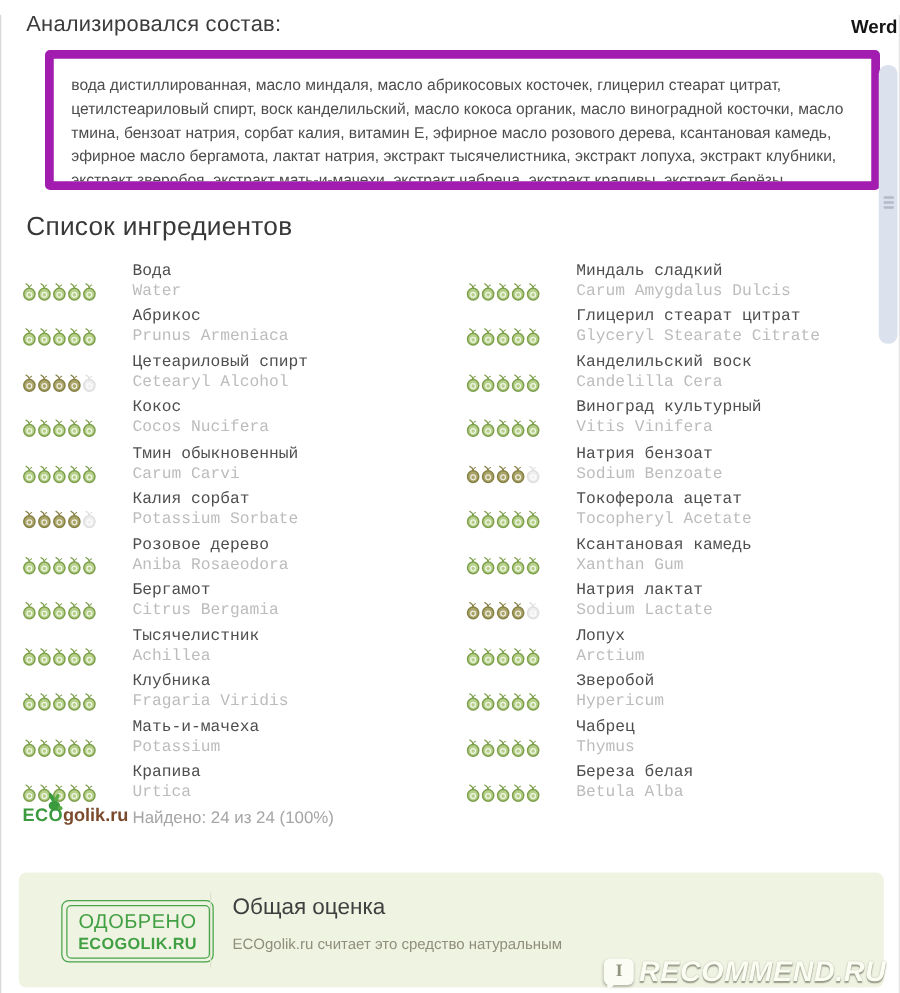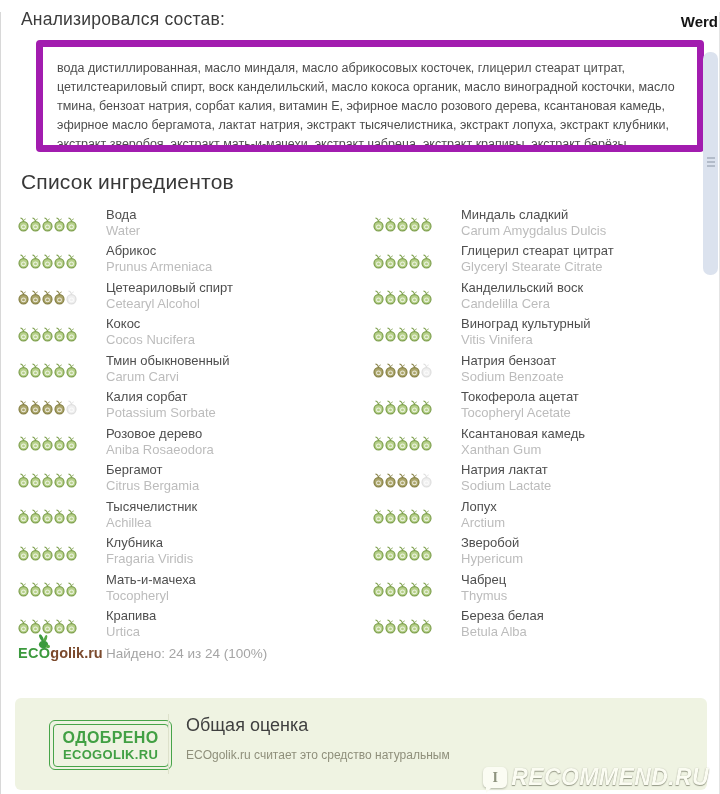--- a/index.html
+++ b/index.html
@@ -26,21 +26,21 @@
   .composition-text {
     font-size:12.5px; line-height:19px; color:#4d4d4d;
   }
   .section-title {
     position:absolute; left:20px; top:158px;
     font-size:21px; color:#383838; letter-spacing:.2px;
   }
   .ing-col { position:absolute; top:192px; width:345px; }
   .ing-col.c1 { left:17px; }
   .ing-col.c2 { left:372px; }
-  .ing-row { display:flex; height:36.5px; align-items:center; cursor:pointer; }
+  .ing-row { display:flex; height:36.5px; align-items:flex-end; cursor:pointer;font-family:Liberation Mono, monospace; }
   .rating { width:88px; display:flex; gap:1px; padding-top:5px; flex:none; }
   .drop { display:block; }
   .drop.g ellipse.body { fill:#b6d089; stroke:#7d9f4c; }
   .drop.g path.stem   { stroke:#7d9f4c; }
   .drop.o ellipse.body { fill:#aba56a; stroke:#868045; }
   .drop.o path.stem   { stroke:#868045; }
   .drop.f ellipse.body { fill:#efefef; stroke:#dedede; }
   .drop.f path.stem   { stroke:#dedede; }
   .drop circle.ring { fill:none; stroke:#ffffff; stroke-width:1.1; opacity:.8; }
   .names { padding-top:1px; }
@@ -56,21 +56,21 @@
     position:absolute; left:14px; top:686px; width:692px; height:92px;
     background:#eff3e2; border-radius:6px;
   }
   .stamp {
     position:absolute; left:34px; top:22px;
     border:1.5px solid #47a449; border-radius:6px; padding:2.5px; background:transparent;
   }
   .stamp-inner {
     border:1.5px solid #47a449; border-radius:4px; padding:4px 9px; text-align:center;
   }
-  .stamp-l1 { font-size:16px; font-weight:bold; color:#42a044; letter-spacing:.4px; line-height:18px; }
+  .stamp-l1 { font-size:16px; font-weight:normal; color:#42a044; letter-spacing:.4px; line-height:18px; }
   .stamp-l2 { font-size:13px; font-weight:bold; color:#42a044; letter-spacing:.3px; line-height:15px; }
   .v-divider { position:absolute; left:153px; top:16px; width:1px; height:60px; background:#dde1cb; }
   .overall-title { position:absolute; left:171px; top:17px; font-size:18px; color:#3f3f3f; }
   .overall-text  { position:absolute; left:171px; top:50px; font-size:12px; color:#8f8f7b;text-align:right; }
   .watermark {
     position:absolute; right:10px; top:752px; display:flex; align-items:center; gap:4px;
   }
   .wm-bubble {
     position:relative; width:24px; height:21px; background:#fbfcf3; border-radius:5px;
     box-shadow:0 1px 2px rgba(130,134,118,.55);
@@ -516,21 +516,21 @@
           </svg>
           <svg class="drop g" width="11" height="15" viewBox="0 0 12 16">
             <path class="stem" d="M6 4.4 C5.6 2.7 4.5 1.5 3.1 1" fill="none" stroke-width="1.2" stroke-linecap="round"></path>
             <path class="stem" d="M6 4.4 C6.2 3.2 7 2.3 8 2" fill="none" stroke-width="0.9" stroke-linecap="round"></path>
             <ellipse class="body" cx="6" cy="9.9" rx="4.9" ry="5.1" stroke-width="1.3"></ellipse>
             <circle class="ring" cx="6" cy="10.6" r="2.1"></circle>
           </svg>
         </div>
         <div class="names">
           <div class="nm">Мать-и-мачеха</div>
-          <div class="lt">Tocopheryl</div>
+          <div class="lt">Potassium</div>
         </div>
       </div>
       <div class="ing-row">
         <div class="rating">
           <svg class="drop g" width="11" height="15" viewBox="0 0 12 16">
             <path class="stem" d="M6 4.4 C5.6 2.7 4.5 1.5 3.1 1" fill="none" stroke-width="1.2" stroke-linecap="round"></path>
             <path class="stem" d="M6 4.4 C6.2 3.2 7 2.3 8 2" fill="none" stroke-width="0.9" stroke-linecap="round"></path>
             <ellipse class="body" cx="6" cy="9.9" rx="4.9" ry="5.1" stroke-width="1.3"></ellipse>
             <circle class="ring" cx="6" cy="10.6" r="2.1"></circle>
           </svg>

